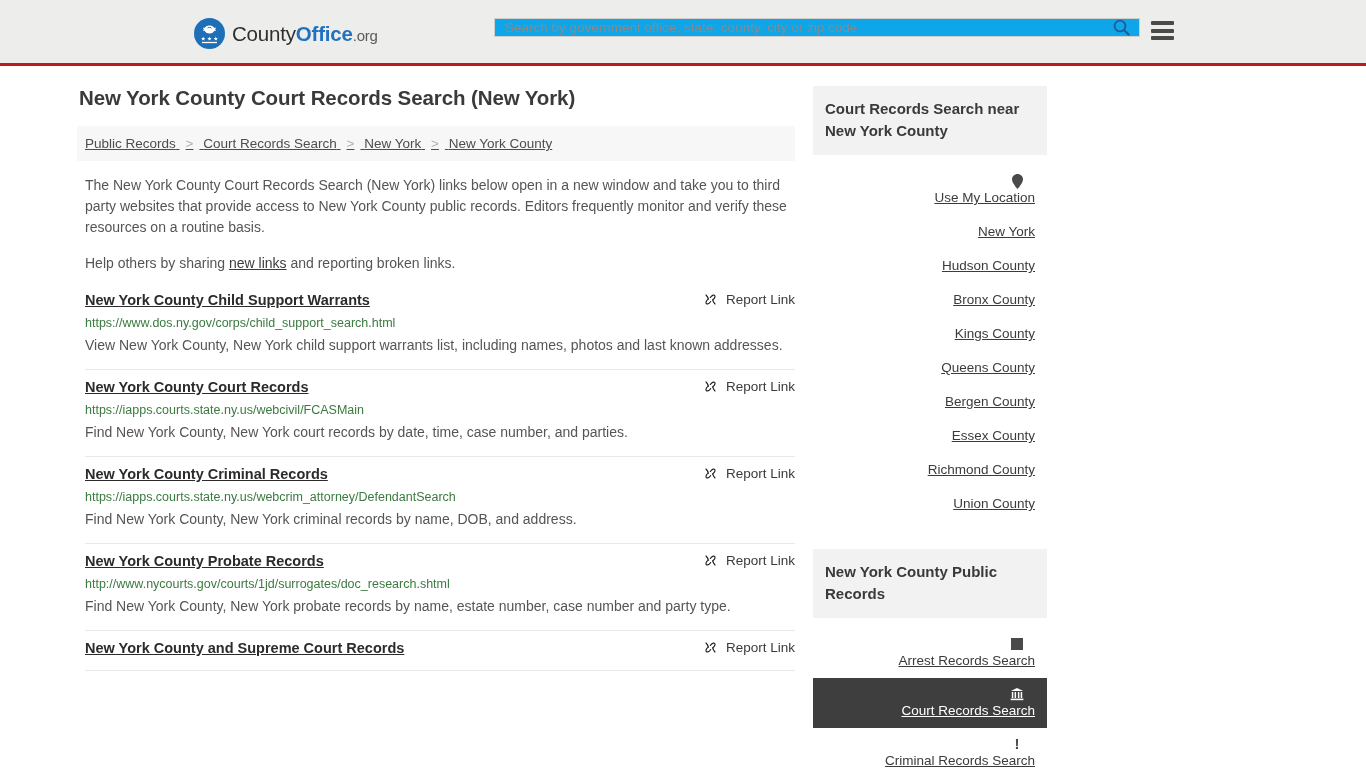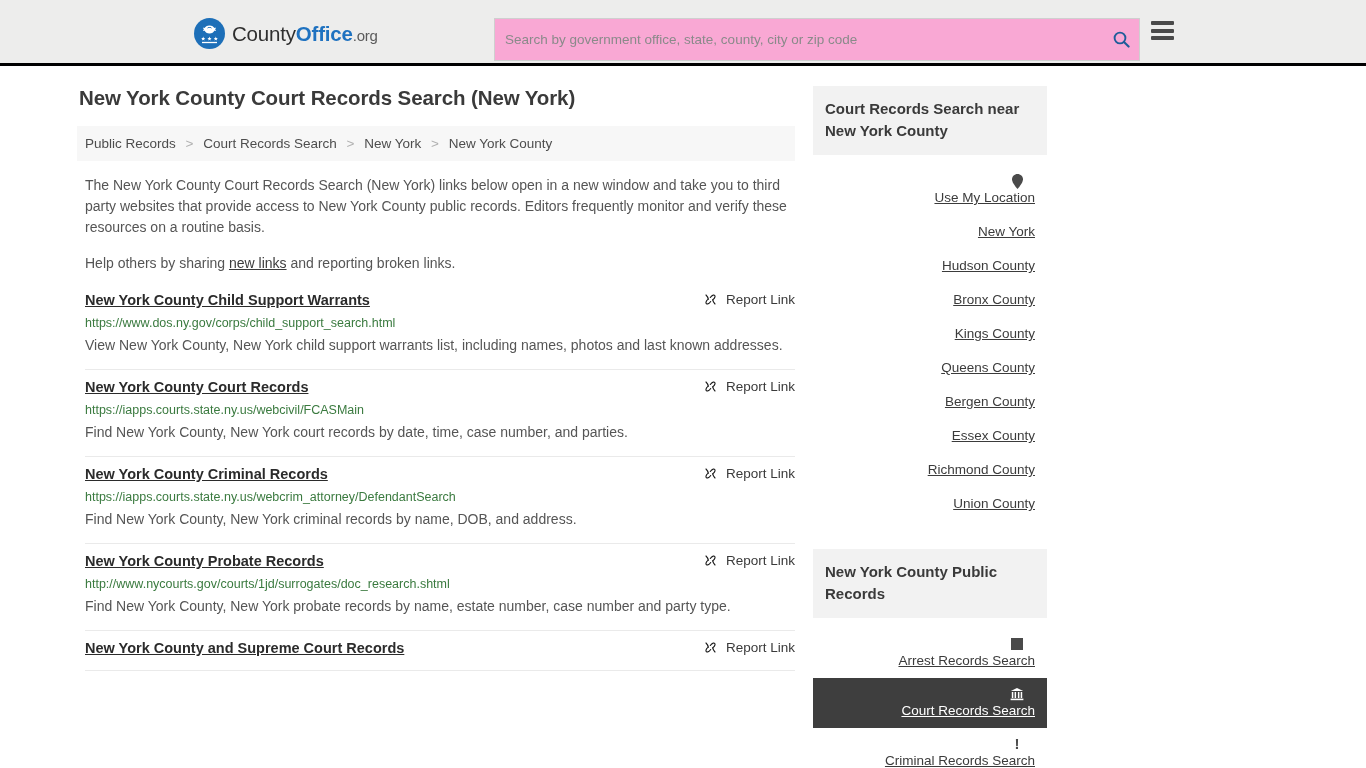--- a/index.html
+++ b/index.html
@@ -10,21 +10,21 @@
     overflow: hidden;
     background: #ffffff;
     font-family: "Liberation Sans", sans-serif;
   }
 
   
   .site-header {
     position: relative;
     height: 66px;
     background: #ededec;
-    border-bottom: 3px solid #000000;
+    border-bottom: 3px solid #b91c1c;
     display: flex;
     align-items: center;
   }
   .logo-wrap {
     position: absolute;
     left: 194px; top: 18px;
     display: flex; align-items: center;
     text-decoration: none;
   }
   .logo-mark { width: 31px; height: 31px; flex: 0 0 31px; }
@@ -35,22 +35,22 @@
     color: #2f2f2f;
     white-space: nowrap;
   }
   .logo-text .blue { color: #1f72c0; font-weight: bold; }
   .logo-text .bold1 { font-weight: normal; }
   .logo-text .tld { font-size: 15px; color: #5b5b5b; }
 
   .search-wrap {
     position: absolute;
     left: 494px; top: 18px;
-    width: 646px; height: 43px;
-    background: #f9a8d4;
+    width: 646px; height: 19px;
+    background: #0ea5e9;
     border: 1px solid #cfcfcf;
     display: flex; align-items: center;
   }
   .search-input {
     flex: 1 1 auto;
     height: 100%;
     border: 0; outline: none;
     background: transparent;
     padding: 0 10px;
     font-size: 13.5px;
@@ -99,20 +99,21 @@
     letter-spacing: -0.1px;
   }
 
   
   .breadcrumb {
     background: #f7f7f7;
     padding: 10px 8px 10px 8px;
     font-size: 13.5px;
     color: #4d4d4d;
     margin-bottom: 14px;
+    text-decoration: underline;
   }
   .breadcrumb a {
     color: #4d4d4d;
     text-decoration: none;
   }
   .breadcrumb .sep { color: #b0b0b0; margin: 0 6px; }
   .breadcrumb .current { color: #4d4d4d; }
 
   
   .intro p {

